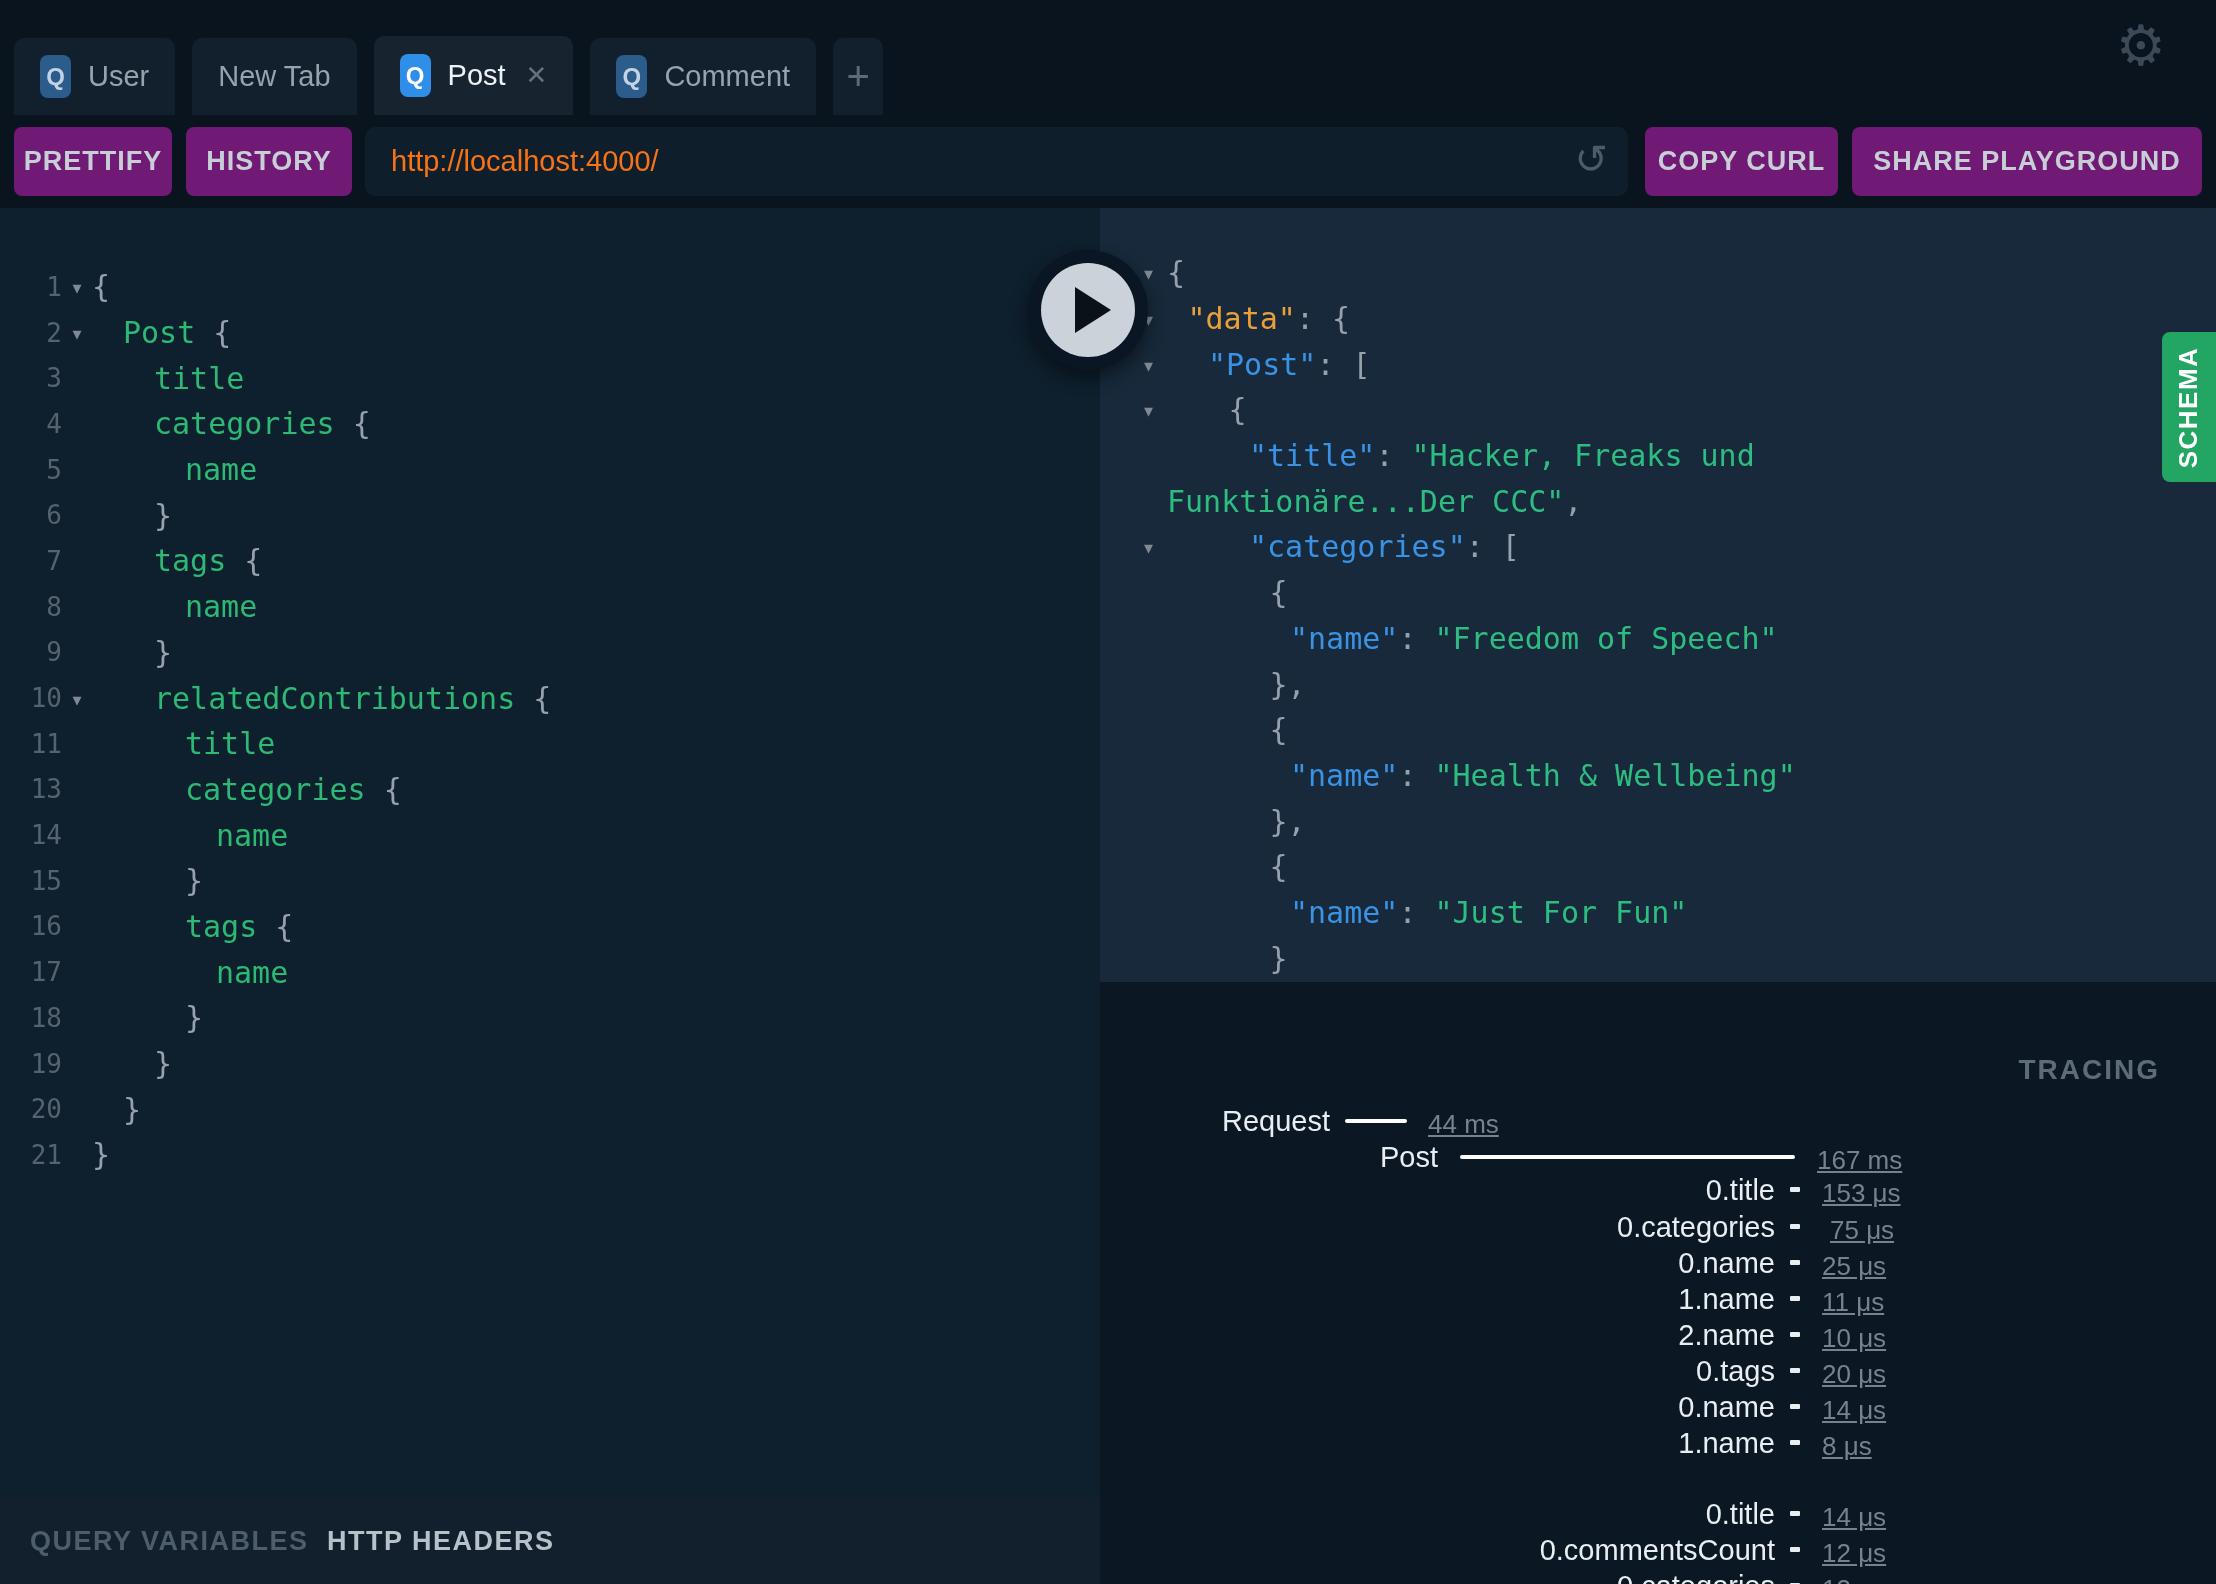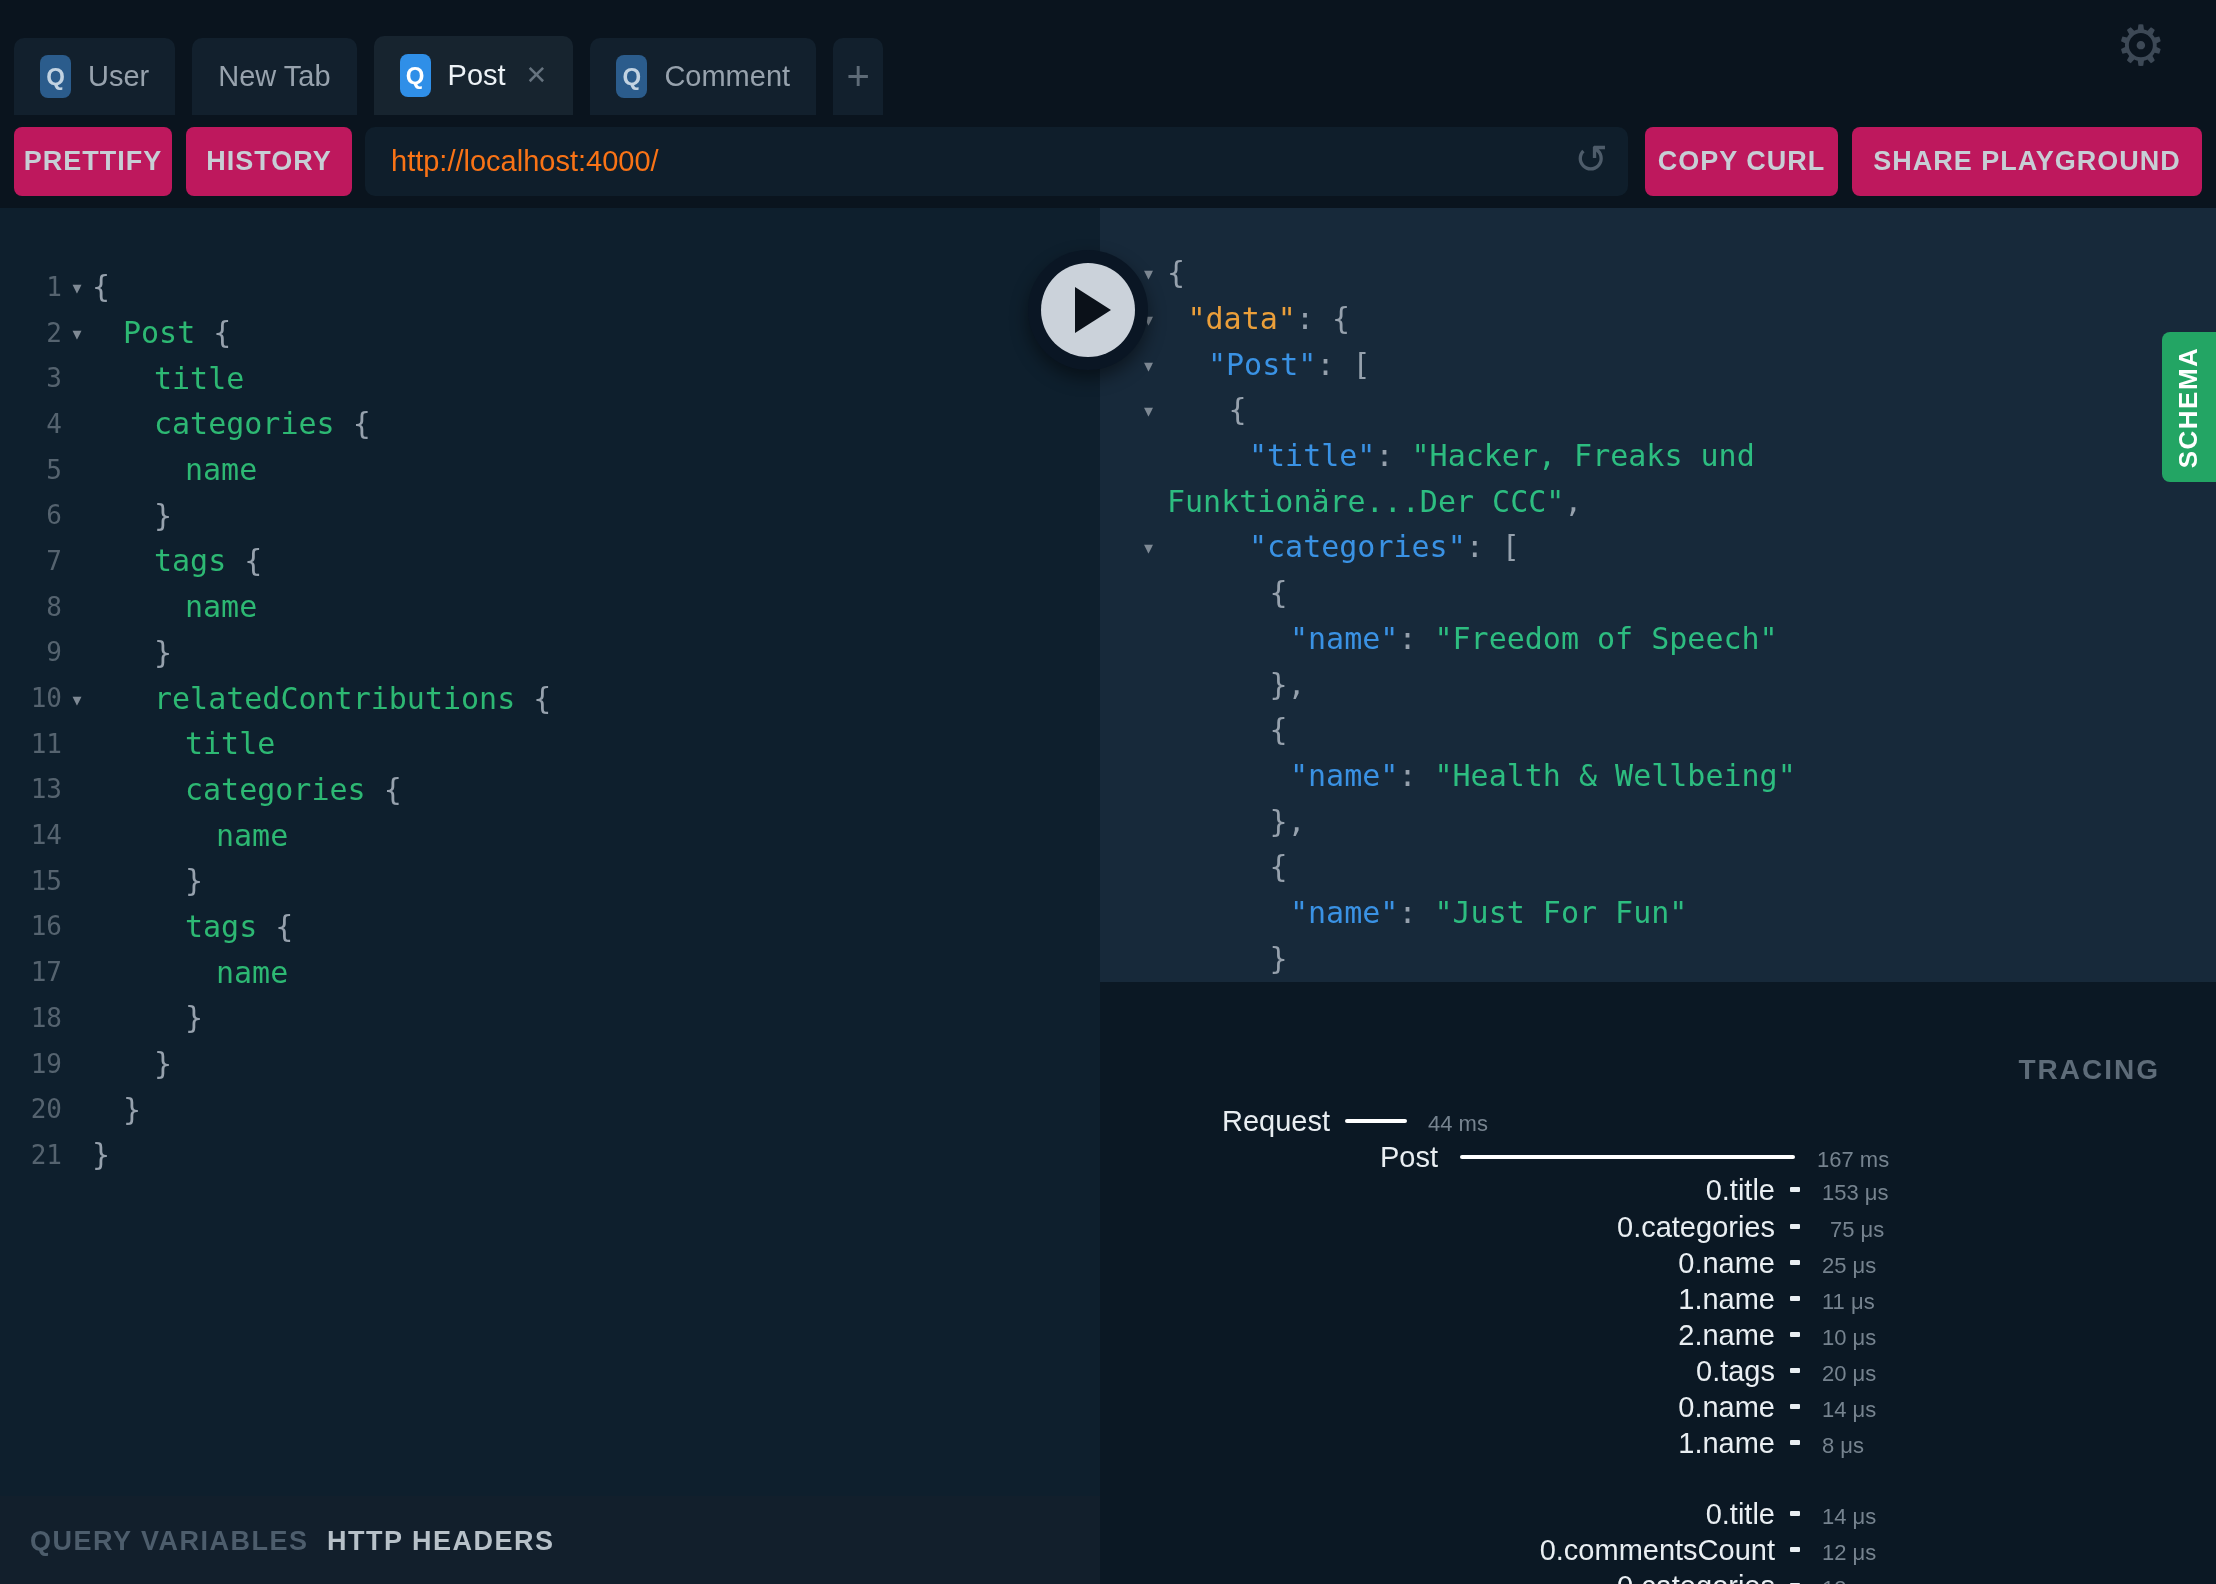--- a/index.html
+++ b/index.html
@@ -15,21 +15,21 @@
   .qbadge { width:31px; height:43px; background:#2B5C8C; color:#C2D3E2; border-radius:8px;
             display:flex; align-items:center; justify-content:center; font-size:24px; font-weight:bold;
             margin-right:17px; }
   .qbadge.qactive { background:#2F8FE8; color:#FFFFFF; }
   .tab-close { color:#66737F; font-size:26px; margin-left:20px; }
   .tab.addtab { width:50px; padding:0; justify-content:center; color:#5E6B77; font-size:40px; font-weight:300; }
   #gear { position:absolute; right:50px; top:18px; font-size:56px; color:#3D4956; cursor:pointer; line-height:1; }
 
   
   #toolbar { position:absolute; left:0; top:115px; width:2216px; height:93px; background:#0A141E; }
-  .tbtn { position:absolute; top:12px; height:69px; background:#be185d; border-radius:8px; border:none;
+  .tbtn { position:absolute; top:12px; height:69px; background:#701a75; border-radius:8px; border:none;
           color:#C7CED5; font-family:"Liberation Sans",sans-serif; font-size:27px; font-weight:bold;
           letter-spacing:1px; cursor:pointer; }
   #btn-prettify { left:14px; width:158px; }
   #btn-history  { left:186px; width:166px; }
   #btn-copycurl { left:1645px; width:193px; }
   #btn-share    { left:1852px; width:350px; }
   #url-wrap { position:absolute; left:365px; top:12px; width:1263px; height:69px; }
   #url-input { width:100%; height:100%; background:#0F1E2B; border:none; border-radius:10px;
                color:#f97316; font-size:29px; padding:0 70px 0 26px; font-family:"Liberation Sans",sans-serif; }
   #url-refresh { position:absolute; right:20px; top:12px; font-size:40px; color:#4E5C6A; cursor:pointer; line-height:1; }
@@ -74,21 +74,21 @@
   #schema-tab span { transform:rotate(-90deg); color:#FFFFFF; font-size:26px; font-weight:bold;
                      letter-spacing:1.5px; white-space:nowrap; }
 
   
   #tracing-title { position:absolute; right:56px; top:72px; color:#5E6C79; font-size:28px; font-weight:bold;
                    letter-spacing:2px; }
   .trow   { position:absolute; left:0; width:1116px; height:36px; }
   .tlabel { position:absolute; top:0; left:0; text-align:right; color:#E9EEF2; font-size:29px; line-height:36px; }
   .tbar   { position:absolute; top:16px; height:4px; background:#FFFFFF; border-radius:2px; }
   .tdash  { position:absolute; top:15px; width:10px; height:5px; background:#E9EEF2; border-radius:1px; }
-  .ttime  { position:absolute; top:3px; color:#76838F; font-size:22px; line-height:36px; }
+  .ttime  { position:absolute; top:3px; color:#76838F; font-size:26px; line-height:36px;text-decoration:underline; }
 
   
   .footer-item { position:absolute; top:30px; font-size:27px; font-weight:bold; letter-spacing:1.5px; cursor:pointer; }
   #footer-qv { left:30px; color:#4D5D6C; }
   #footer-hh { left:327px; color:#B7C1C9; }
 </style>
 </head>
 <body>
 
 <div id="tab-bar">

